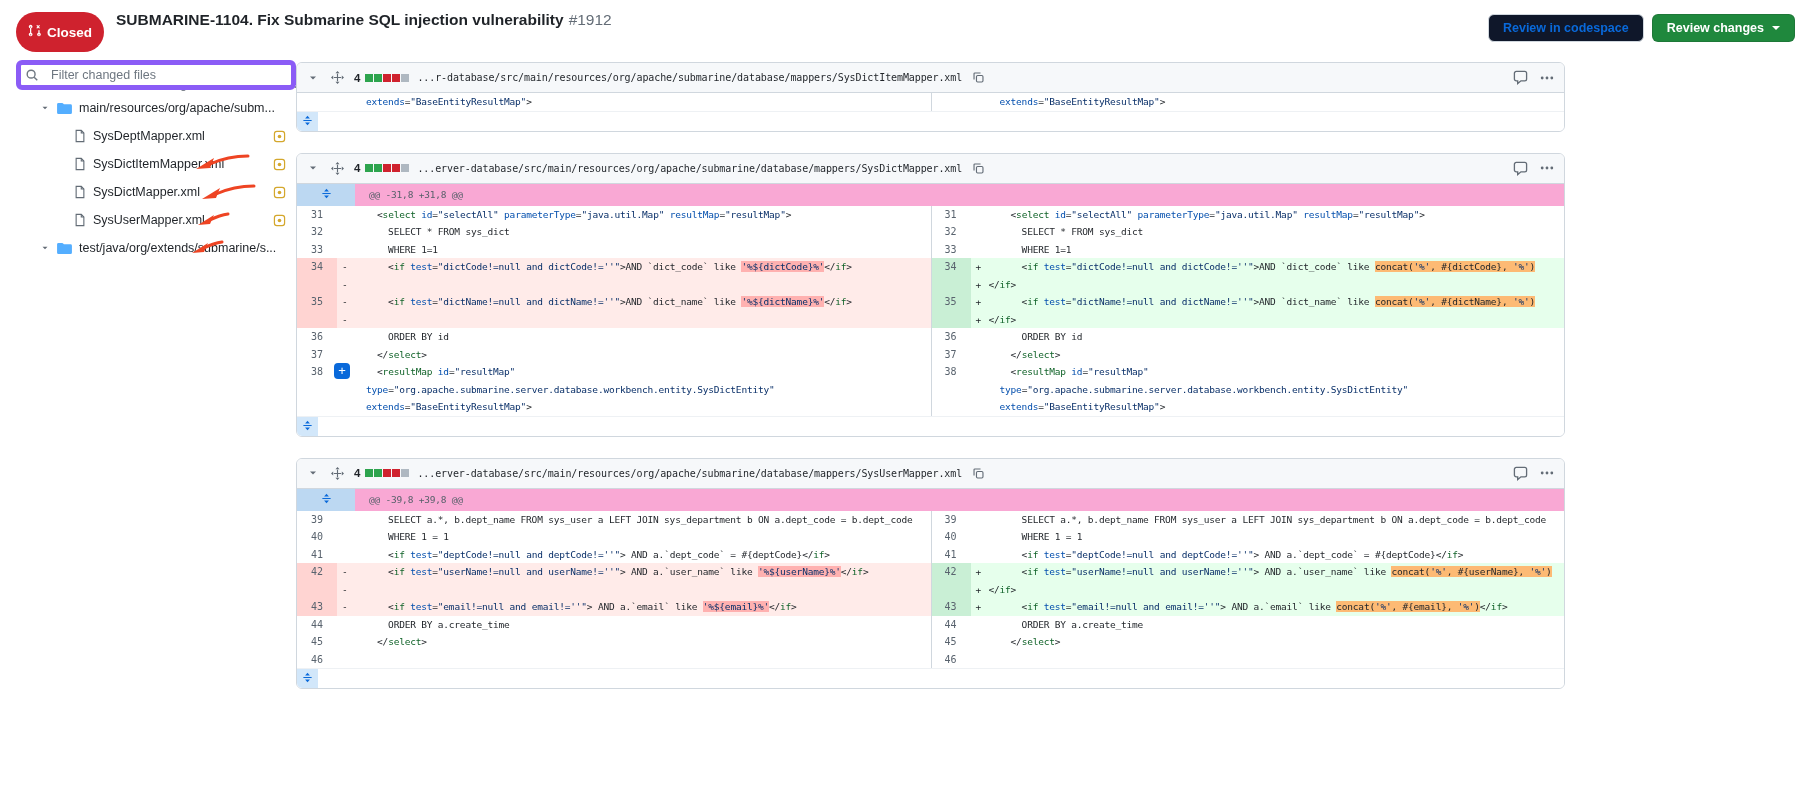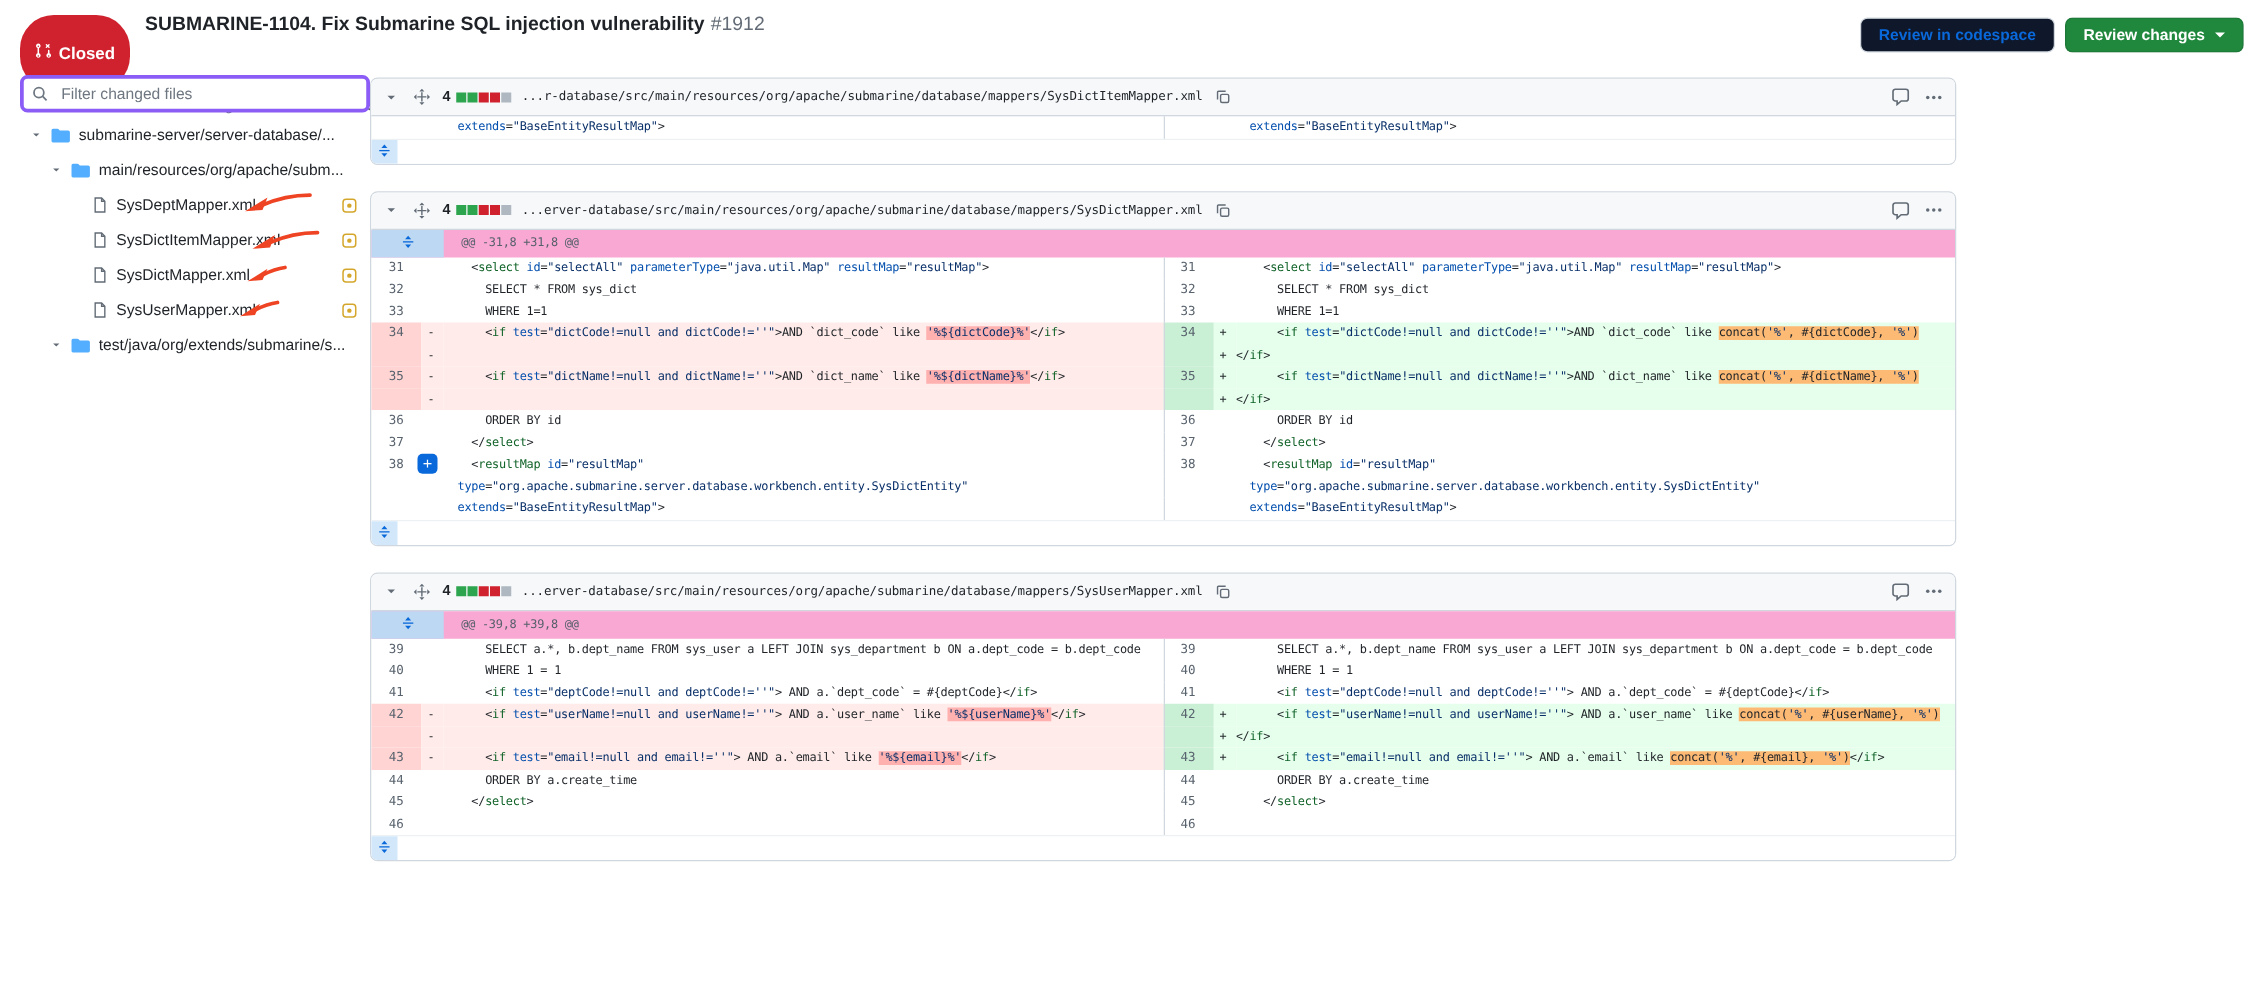--- a/index.html
+++ b/index.html
@@ -4,42 +4,42 @@
 <style>
   * { box-sizing: border-box; }
   html,body { margin:0; padding:0; }
   body {
     width:1811px; height:797px; overflow:hidden; background:#fff;
     font-family:"Liberation Sans","DejaVu Sans",sans-serif; color:#1f2328; font-size:13px;
   }
   
   .top { display:flex; align-items:flex-start; padding:10px 16px 0 16px; height:56px; }
   .pr-badge { margin-top:2px; display:inline-flex; align-items:center; gap:6px;
-    background:#cf222e; color:#fff; border-radius:2em; padding:22px 12px; font-weight:700; font-size:13.5px; }
+    background:#cf222e; color:#fff; border-radius:2em; padding:12px 12px; font-weight:700; font-size:13.5px; }
   .title-block { margin-left:12px; flex:1; min-width:0; }
   .title-row { font-size:15.5px; font-weight:700; line-height:20px; white-space:nowrap; }
   .pr-number { color:#636c76; font-weight:400; margin-left:5px; }
   .toolbar { display:flex; align-items:center; gap:18px; margin-top:4px; color:#636c76; font-size:12.5px; }
   .tb { display:inline-flex; align-items:flex-start; gap:3px; background:none; border:none; color:#636c76;
     font:inherit; cursor:pointer; padding:0;margin-top:40px; }
   .tb .strong { color:#57606a; font-weight:700; }
   .caret { display:inline-block; width:0; height:0; border-left:4px solid transparent;
     border-right:4px solid transparent; border-top:4px solid currentColor; margin-left:3px; }
   .header-actions { margin-left:auto; margin-top:4px; display:flex; gap:8px; }
   .btn { font:inherit; font-size:12.5px; font-weight:700; border-radius:6px; padding:6px 14px;
     cursor:pointer; border:1px solid transparent; display:inline-flex; align-items:center; gap:5px; }
   .btn-codespace { background:#0f172a; border-color:#d0d7de; color:#0969da; }
   .btn-review { background:#1f883d; color:#fff; border-color:rgba(27,31,36,0.15); }
   .gear-glyph { font-size:15px; line-height:14px; color:#636c76; }
   
   .content { display:flex; align-items:flex-start; padding-left:16px; }
   .sidebar { width:280px; flex:0 0 auto; position:relative; padding-top:4px; }
   .filter-box { position:relative; margin-bottom:4px; }
   .filter-box .mag { position:absolute; left:9px; top:8px; }
-  .filter-input { width:100%; height:30px; border:3px solid #8b5cf6; border-radius:6px;
+  .filter-input { width:100%; height:30px; border:5px solid #8b5cf6; border-radius:6px;
     padding:0 10px 0 30px; font:inherit; font-size:12.5px; color:#1f2328; background:#fff; outline:none; }
   .filter-input::placeholder { color:#6e7781; }
   .tree-row { height:28px; display:flex; align-items:center; gap:7px; cursor:pointer;
     border-radius:6px; padding-right:10px; }
   .tree-row.sel { background:rgba(84,174,255,0.22); }
   .tree-chev { display:flex; }
   .tree-icon { display:flex; }
   .tree-label { font-size:12.5px; color:#1f2328; white-space:nowrap; overflow:hidden; }
   .status-icon { margin-left:auto; display:flex; }
   .annot { position:absolute; pointer-events:none; z-index:5; }
@@ -142,33 +142,20 @@
       <div class="filter-box">
         <span class="mag">
           <svg width="14" height="14" viewBox="0 0 16 16" fill="none" stroke="#6e7781" stroke-width="1.6">
               <circle cx="7" cy="7" r="4.5"></circle>
               <path d="M10.5 10.5L14 14"></path>
             </svg>
         </span>
         <input class="filter-input" type="text" placeholder="Filter changed files" style="">
       </div>
       <div id="file-tree">
-          <div class="tree-row" style="padding-left:8px">
-            <span class="tree-chev">
-              <svg width="10" height="10" viewBox="0 0 16 16" fill="#636c76">
-                <path d="M4 6l4 4 4-4z"></path>
-              </svg>
-            </span>
-            <span class="tree-icon">
-              <svg width="15" height="13" viewBox="0 0 16 14" fill="#54aeff">
-                <path d="M0 2.5A1.5 1.5 0 0 1 1.5 1h3.7a1.5 1.5 0 0 1 1.1.44L7.3 2.5h7.2A1.5 1.5 0 0 1 16 4v7.5a1.5 1.5 0 0 1-1.5 1.5h-13A1.5 1.5 0 0 1 0 11.5z"></path>
-              </svg>
-            </span>
-            <span class="tree-label">submarine-server/server-database/...</span>
-          </div>
           <div class="tree-row" style="padding-left:24px">
             <span class="tree-chev">
               <svg width="10" height="10" viewBox="0 0 16 16" fill="#636c76">
                 <path d="M4 6l4 4 4-4z"></path>
               </svg>
             </span>
             <span class="tree-icon">
               <svg width="15" height="13" viewBox="0 0 16 14" fill="#54aeff">
                 <path d="M0 2.5A1.5 1.5 0 0 1 1.5 1h3.7a1.5 1.5 0 0 1 1.1.44L7.3 2.5h7.2A1.5 1.5 0 0 1 16 4v7.5a1.5 1.5 0 0 1-1.5 1.5h-13A1.5 1.5 0 0 1 0 11.5z"></path>
               </svg>

